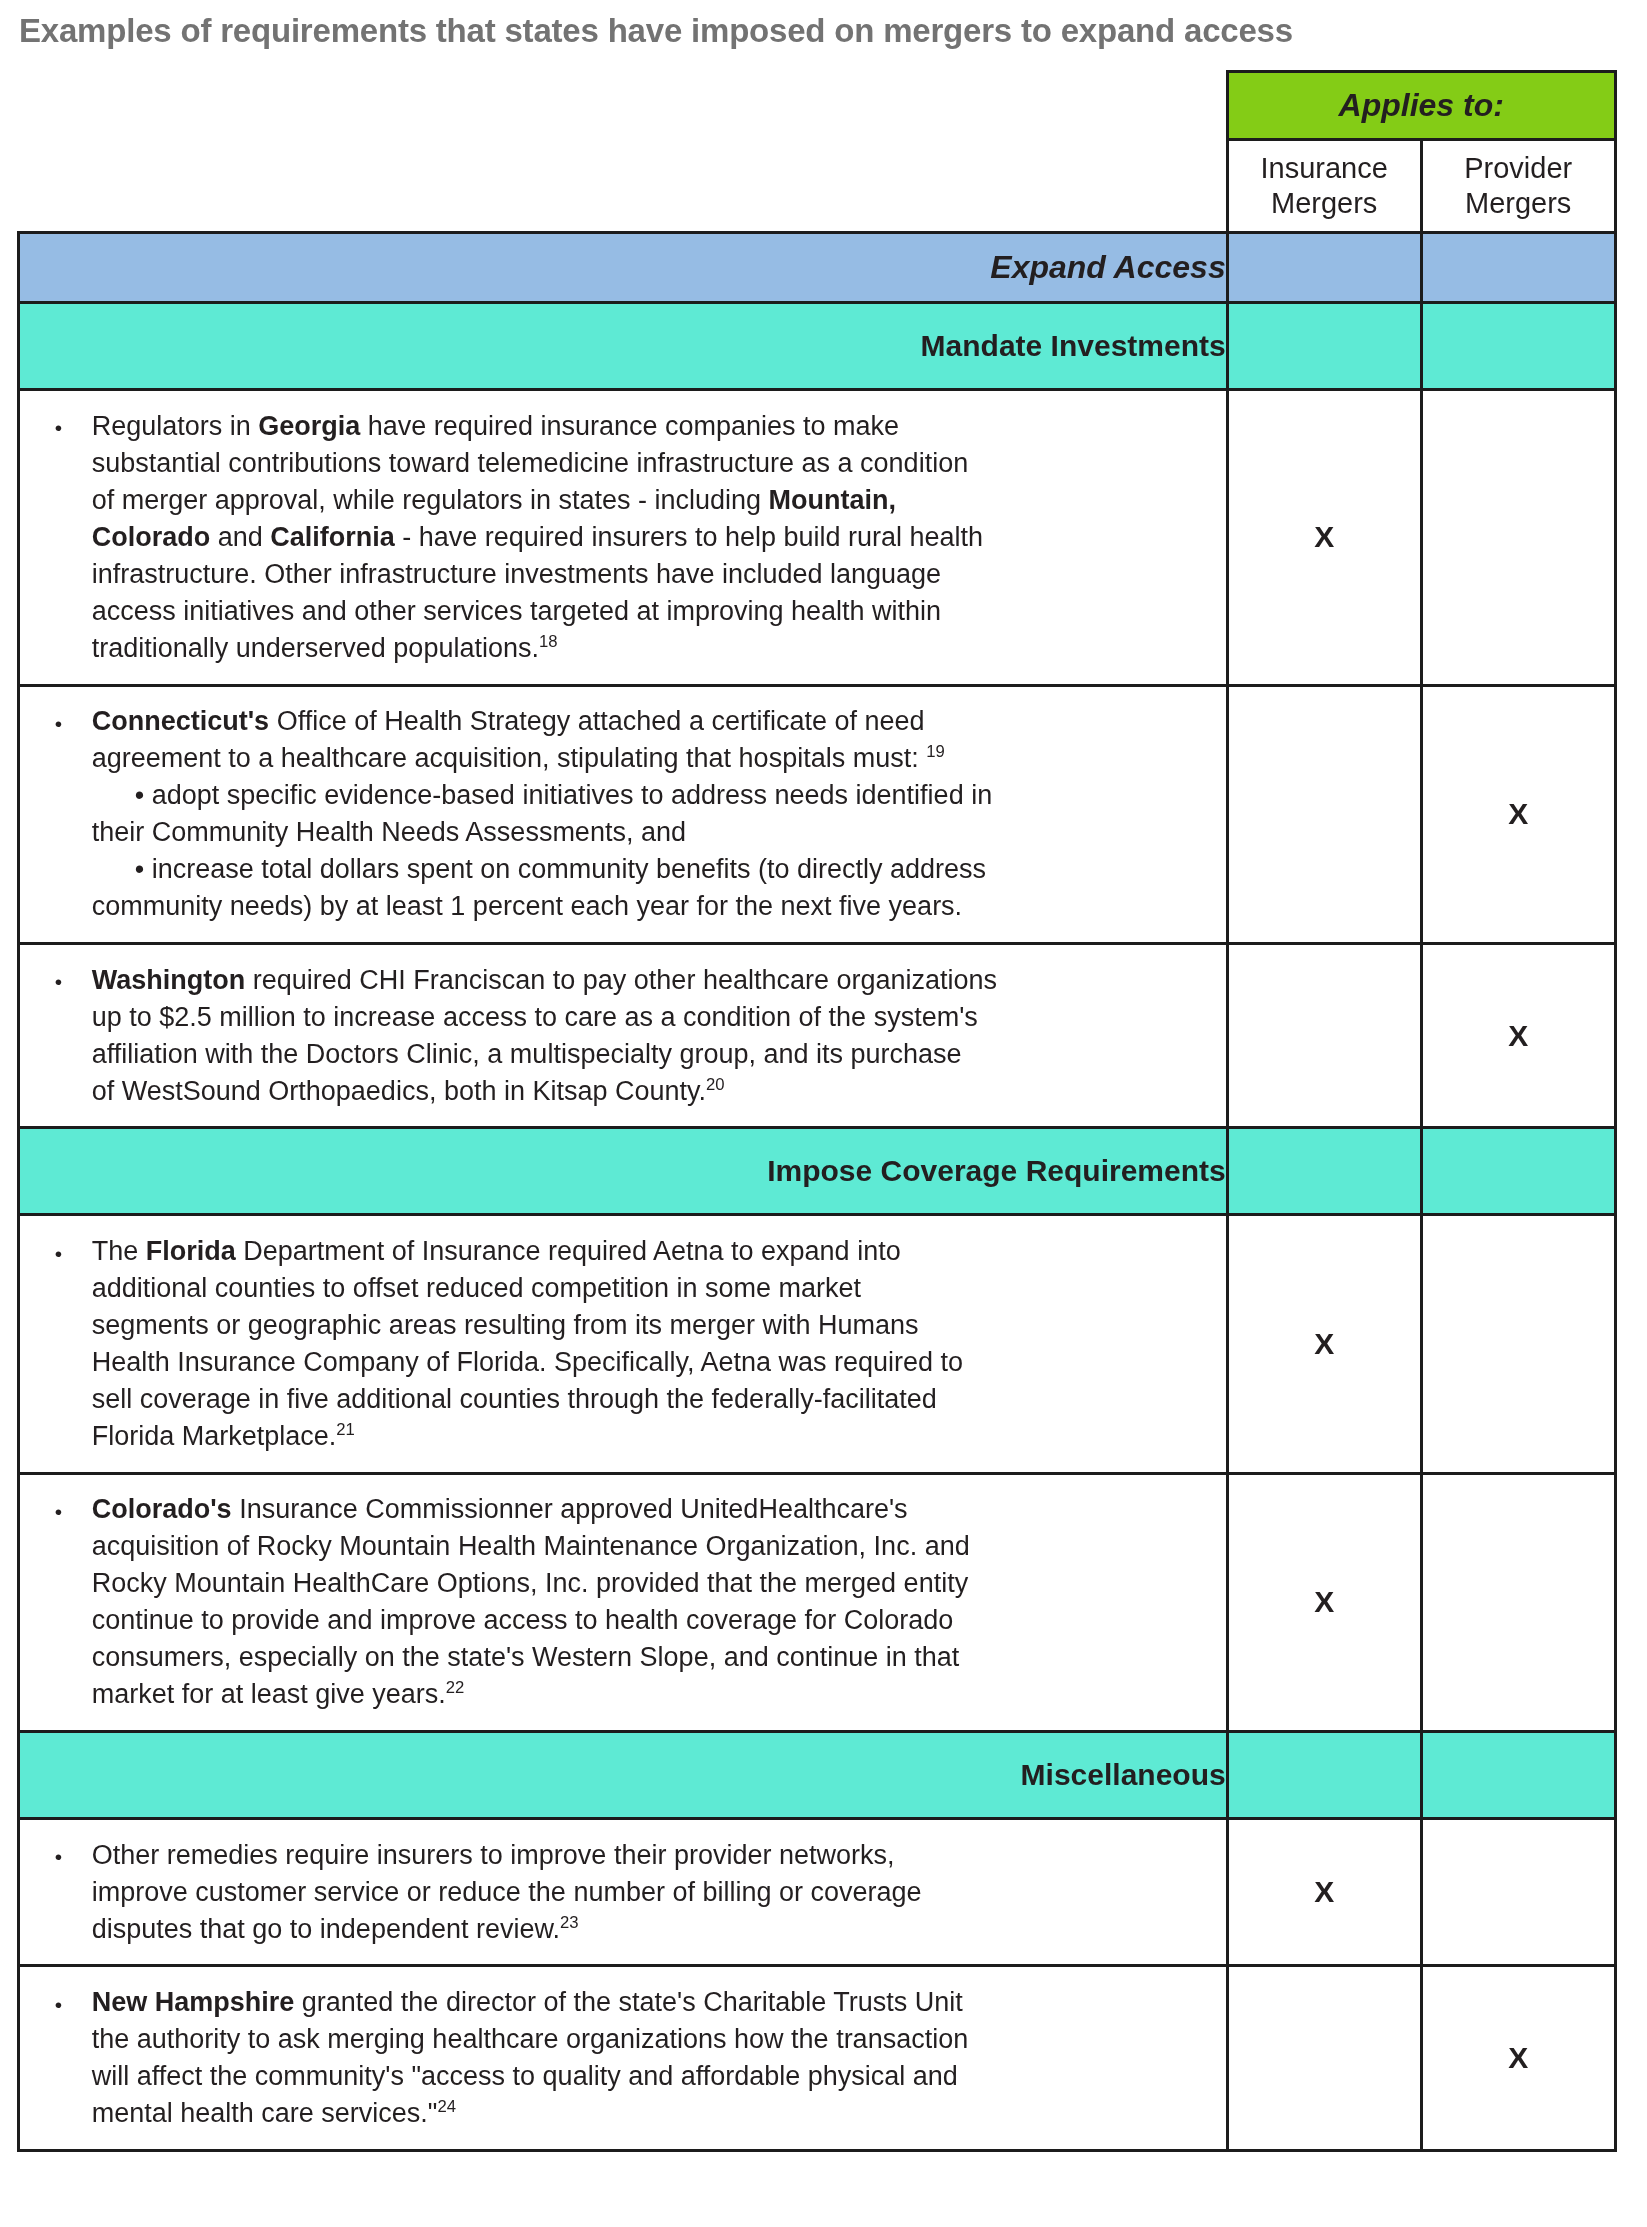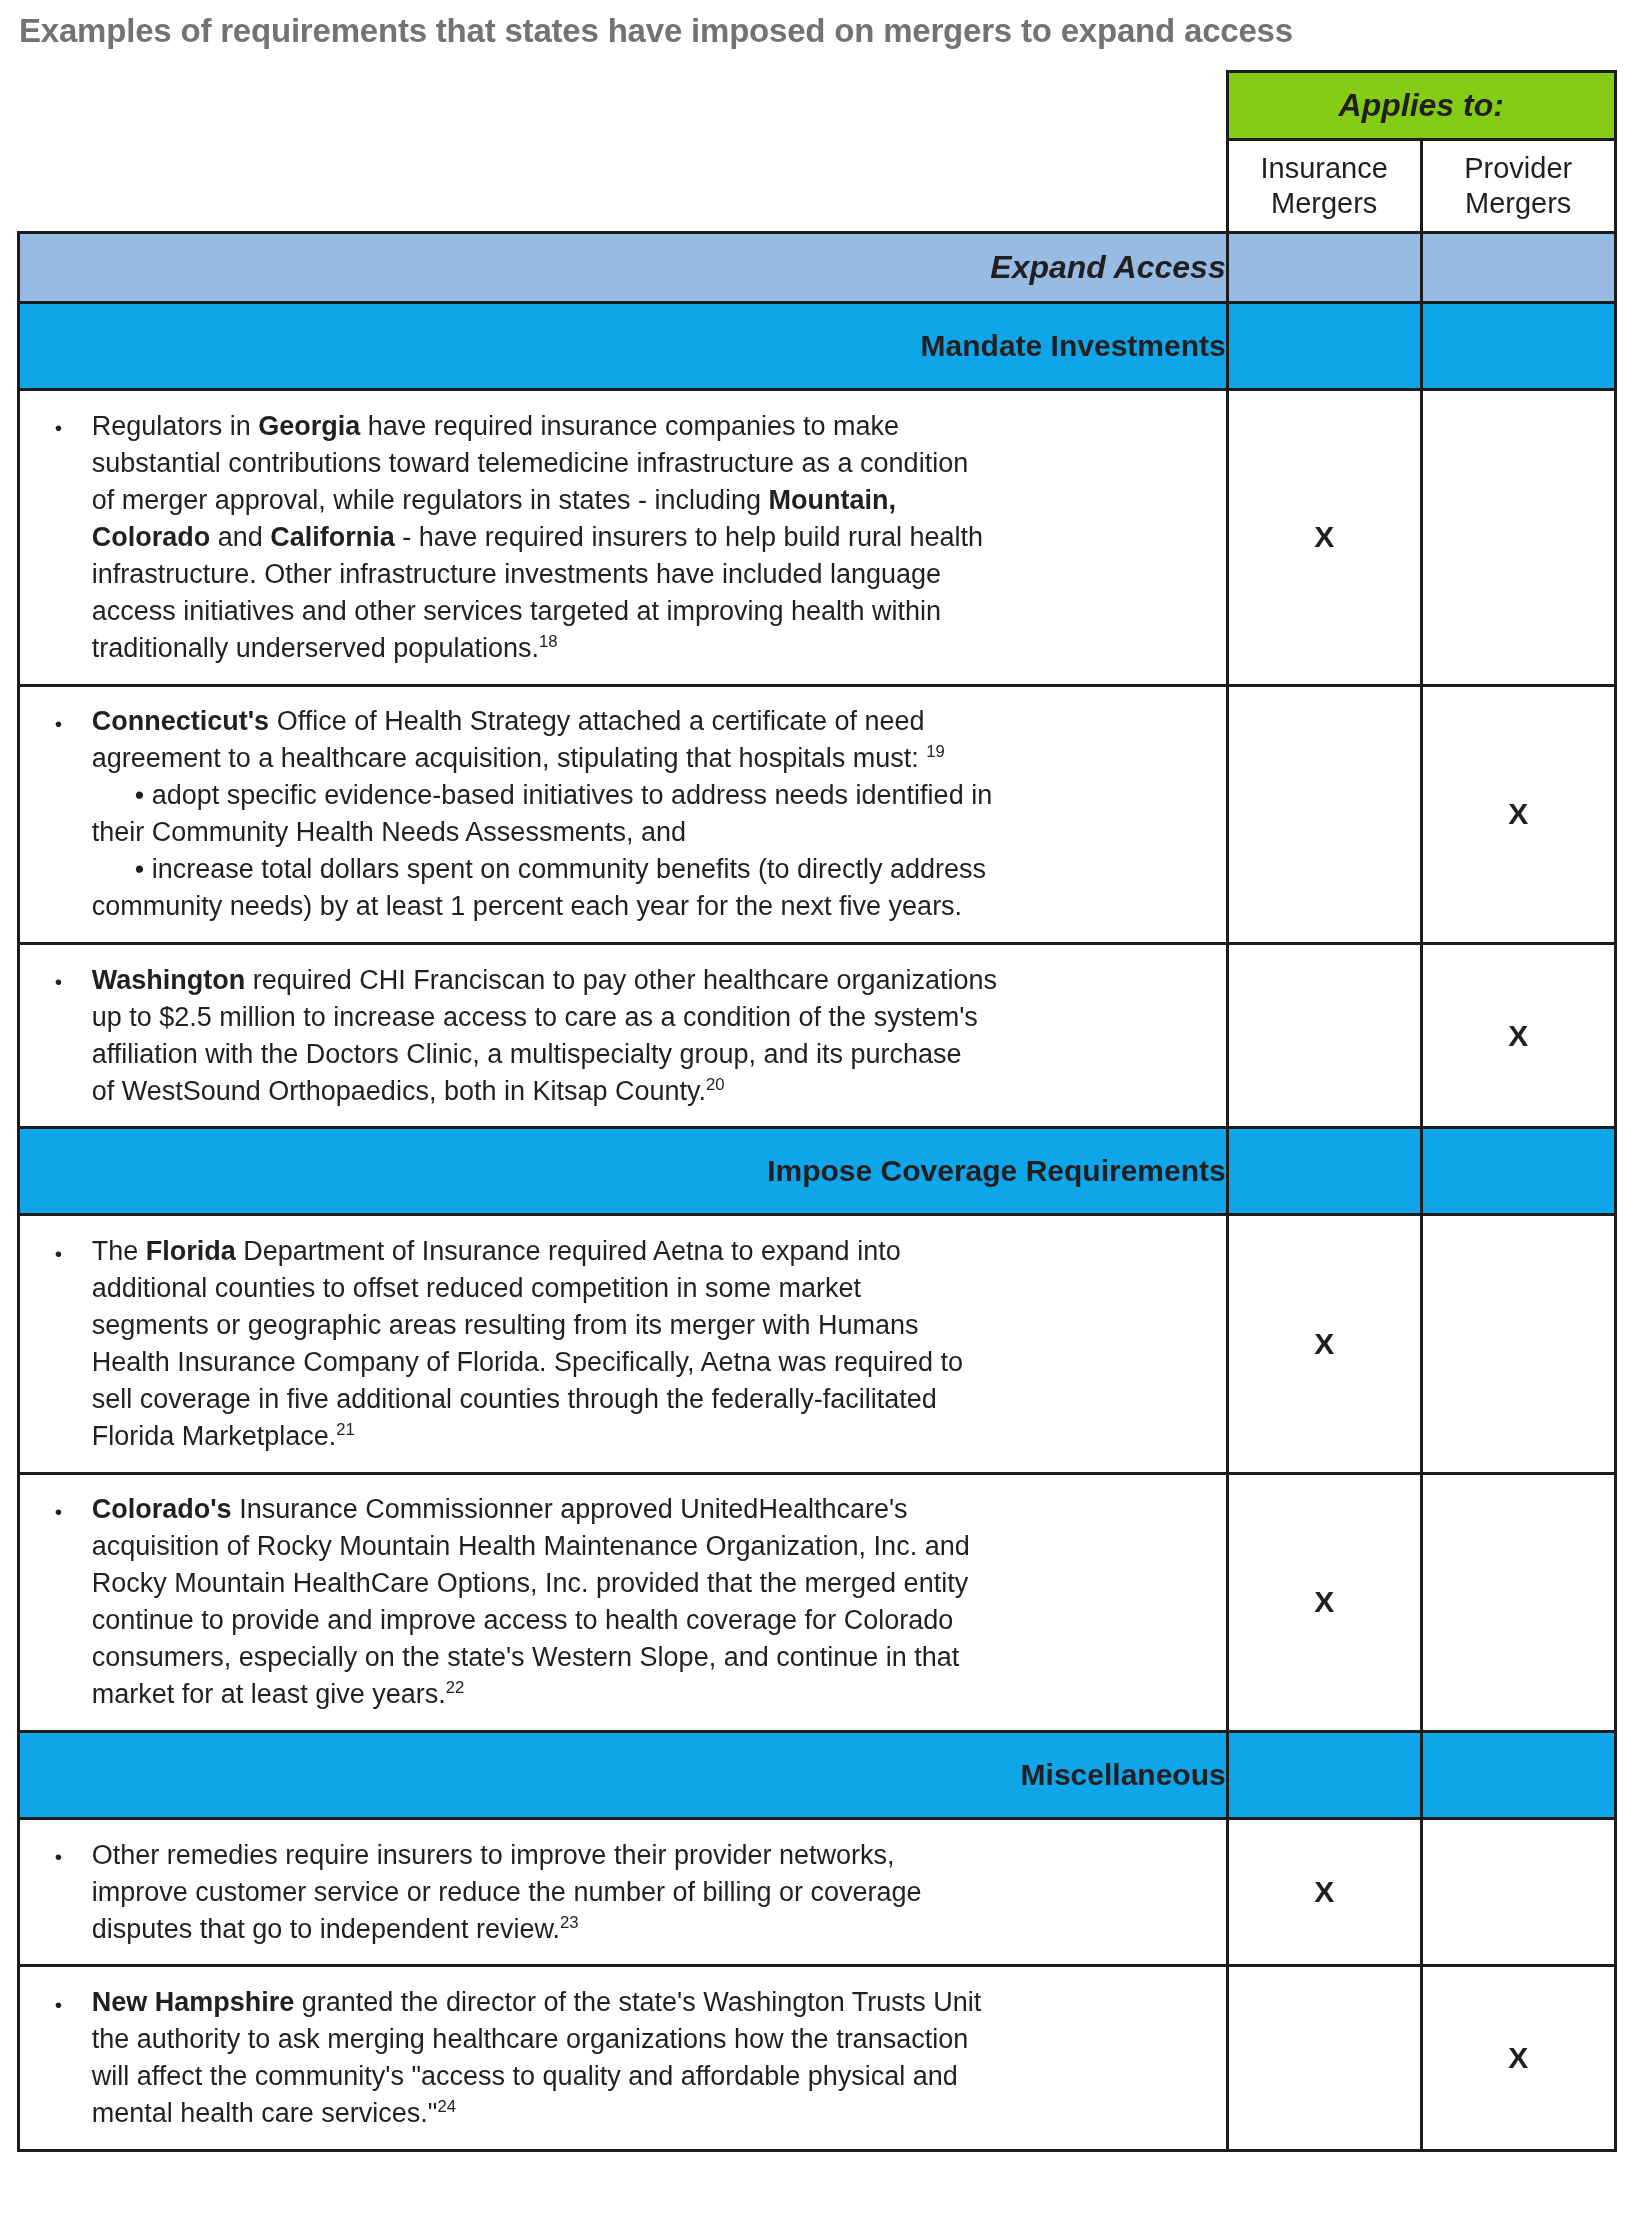--- a/index.html
+++ b/index.html
@@ -16,21 +16,21 @@
   col.c-prov{width:194px;}
 
   td,th{border:3.8px solid #1c1c1c;padding:0;}
   td.ghost{border:none;background:transparent;}
 
   th.applies{height:65px;font-size:32px;font-weight:bold;font-style:italic;text-align:center;vertical-align:middle;background:#84cc16;margin-top:36px;}
   th.colhead{height:81px;font-size:29px;font-weight:400;text-align:center;vertical-align:middle;line-height:1.22;background:#ffffff;padding:4.6px 3px;}
 
   td.section{text-align:right;vertical-align:middle;font-weight:bold;font-size:30px;}
   td.section.dark{background:#96bce4;height:67px;}
-  td.section.light{background:#0ea5e9;height:84px;}
+  td.section.light{background:#5eead4;height:84px;}
   td.section.it{font-style:italic;font-size:32px;}
 
   td.desc{background:#ffffff;vertical-align:middle;padding:16.7px 18px 16.7px 35px;}
   .cellwrap{display:flex;align-items:flex-start;}
   .bullet{flex:0 0 37px;font-size:21px;line-height:37px;padding-top:1.5px;color:#231f20;}
   .lines{flex:1;font-size:27px;line-height:37px;}
   .line{white-space:nowrap;}
   .line.ind{padding-left:43px;}
   .lines b{font-weight:bold;}
   sup{font-size:16.7px;line-height:0;vertical-align:super;text-align:center;}
@@ -178,21 +178,21 @@
             </div>
           </td>
           <td class="xcell"><span class="x-mark">X</span></td>
           <td class="xcell"></td>
         </tr>
         <tr>
           <td class="desc">
             <div class="cellwrap">
               <span class="bullet">•</span>
               <div class="lines">
-                <div class="line"><b>New Hampshire</b><span> granted the director of the state's Washington Trusts Unit</span></div>
+                <div class="line"><b>New Hampshire</b><span> granted the director of the state's Charitable Trusts Unit</span></div>
                 <div class="line"><span>the authority to ask merging healthcare organizations how the transaction</span></div>
                 <div class="line"><span>will affect the community's "access to quality and affordable physical and</span></div>
                 <div class="line"><span>mental health care services."</span><sup>24</sup></div>
               </div>
             </div>
           </td>
           <td class="xcell"></td>
           <td class="xcell"><span class="x-mark">X</span></td>
         </tr>
       </tbody>

